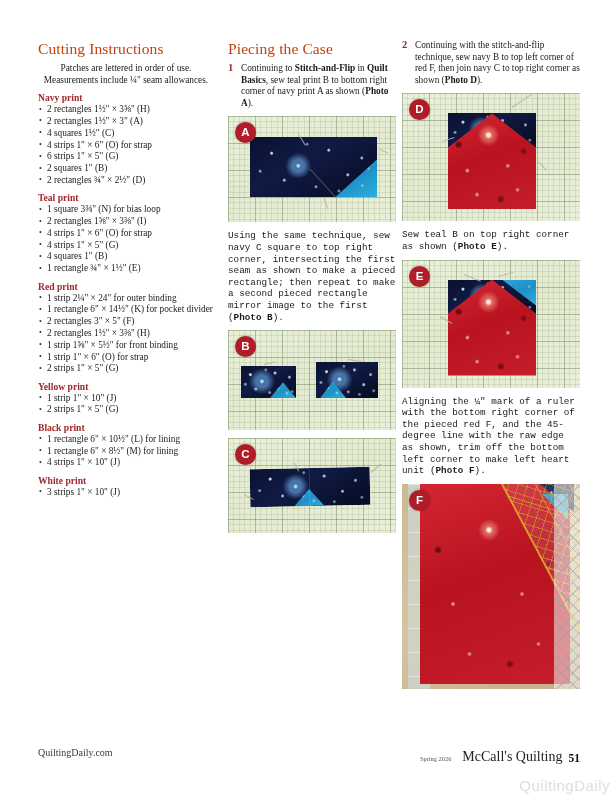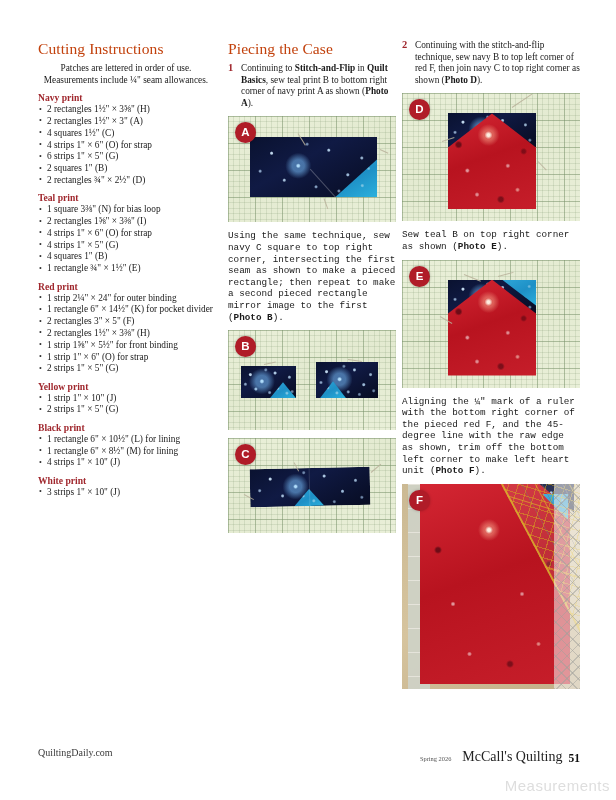--- a/index.html
+++ b/index.html
@@ -338,14 +338,14 @@
 
   <div class="footer">
     <span class="foot-left">QuiltingDaily.com</span>
     <span class="foot-right">
       <span class="foot-season">Spring 2026</span>
       <span class="foot-mag">McCall's Quilting</span>
       <span class="foot-page">51</span>
     </span>
   </div>
 
-  <div class="watermark">Measurements</div>
+  <div class="watermark">QuiltingDaily</div>
 </div>
 
 </body></html>

